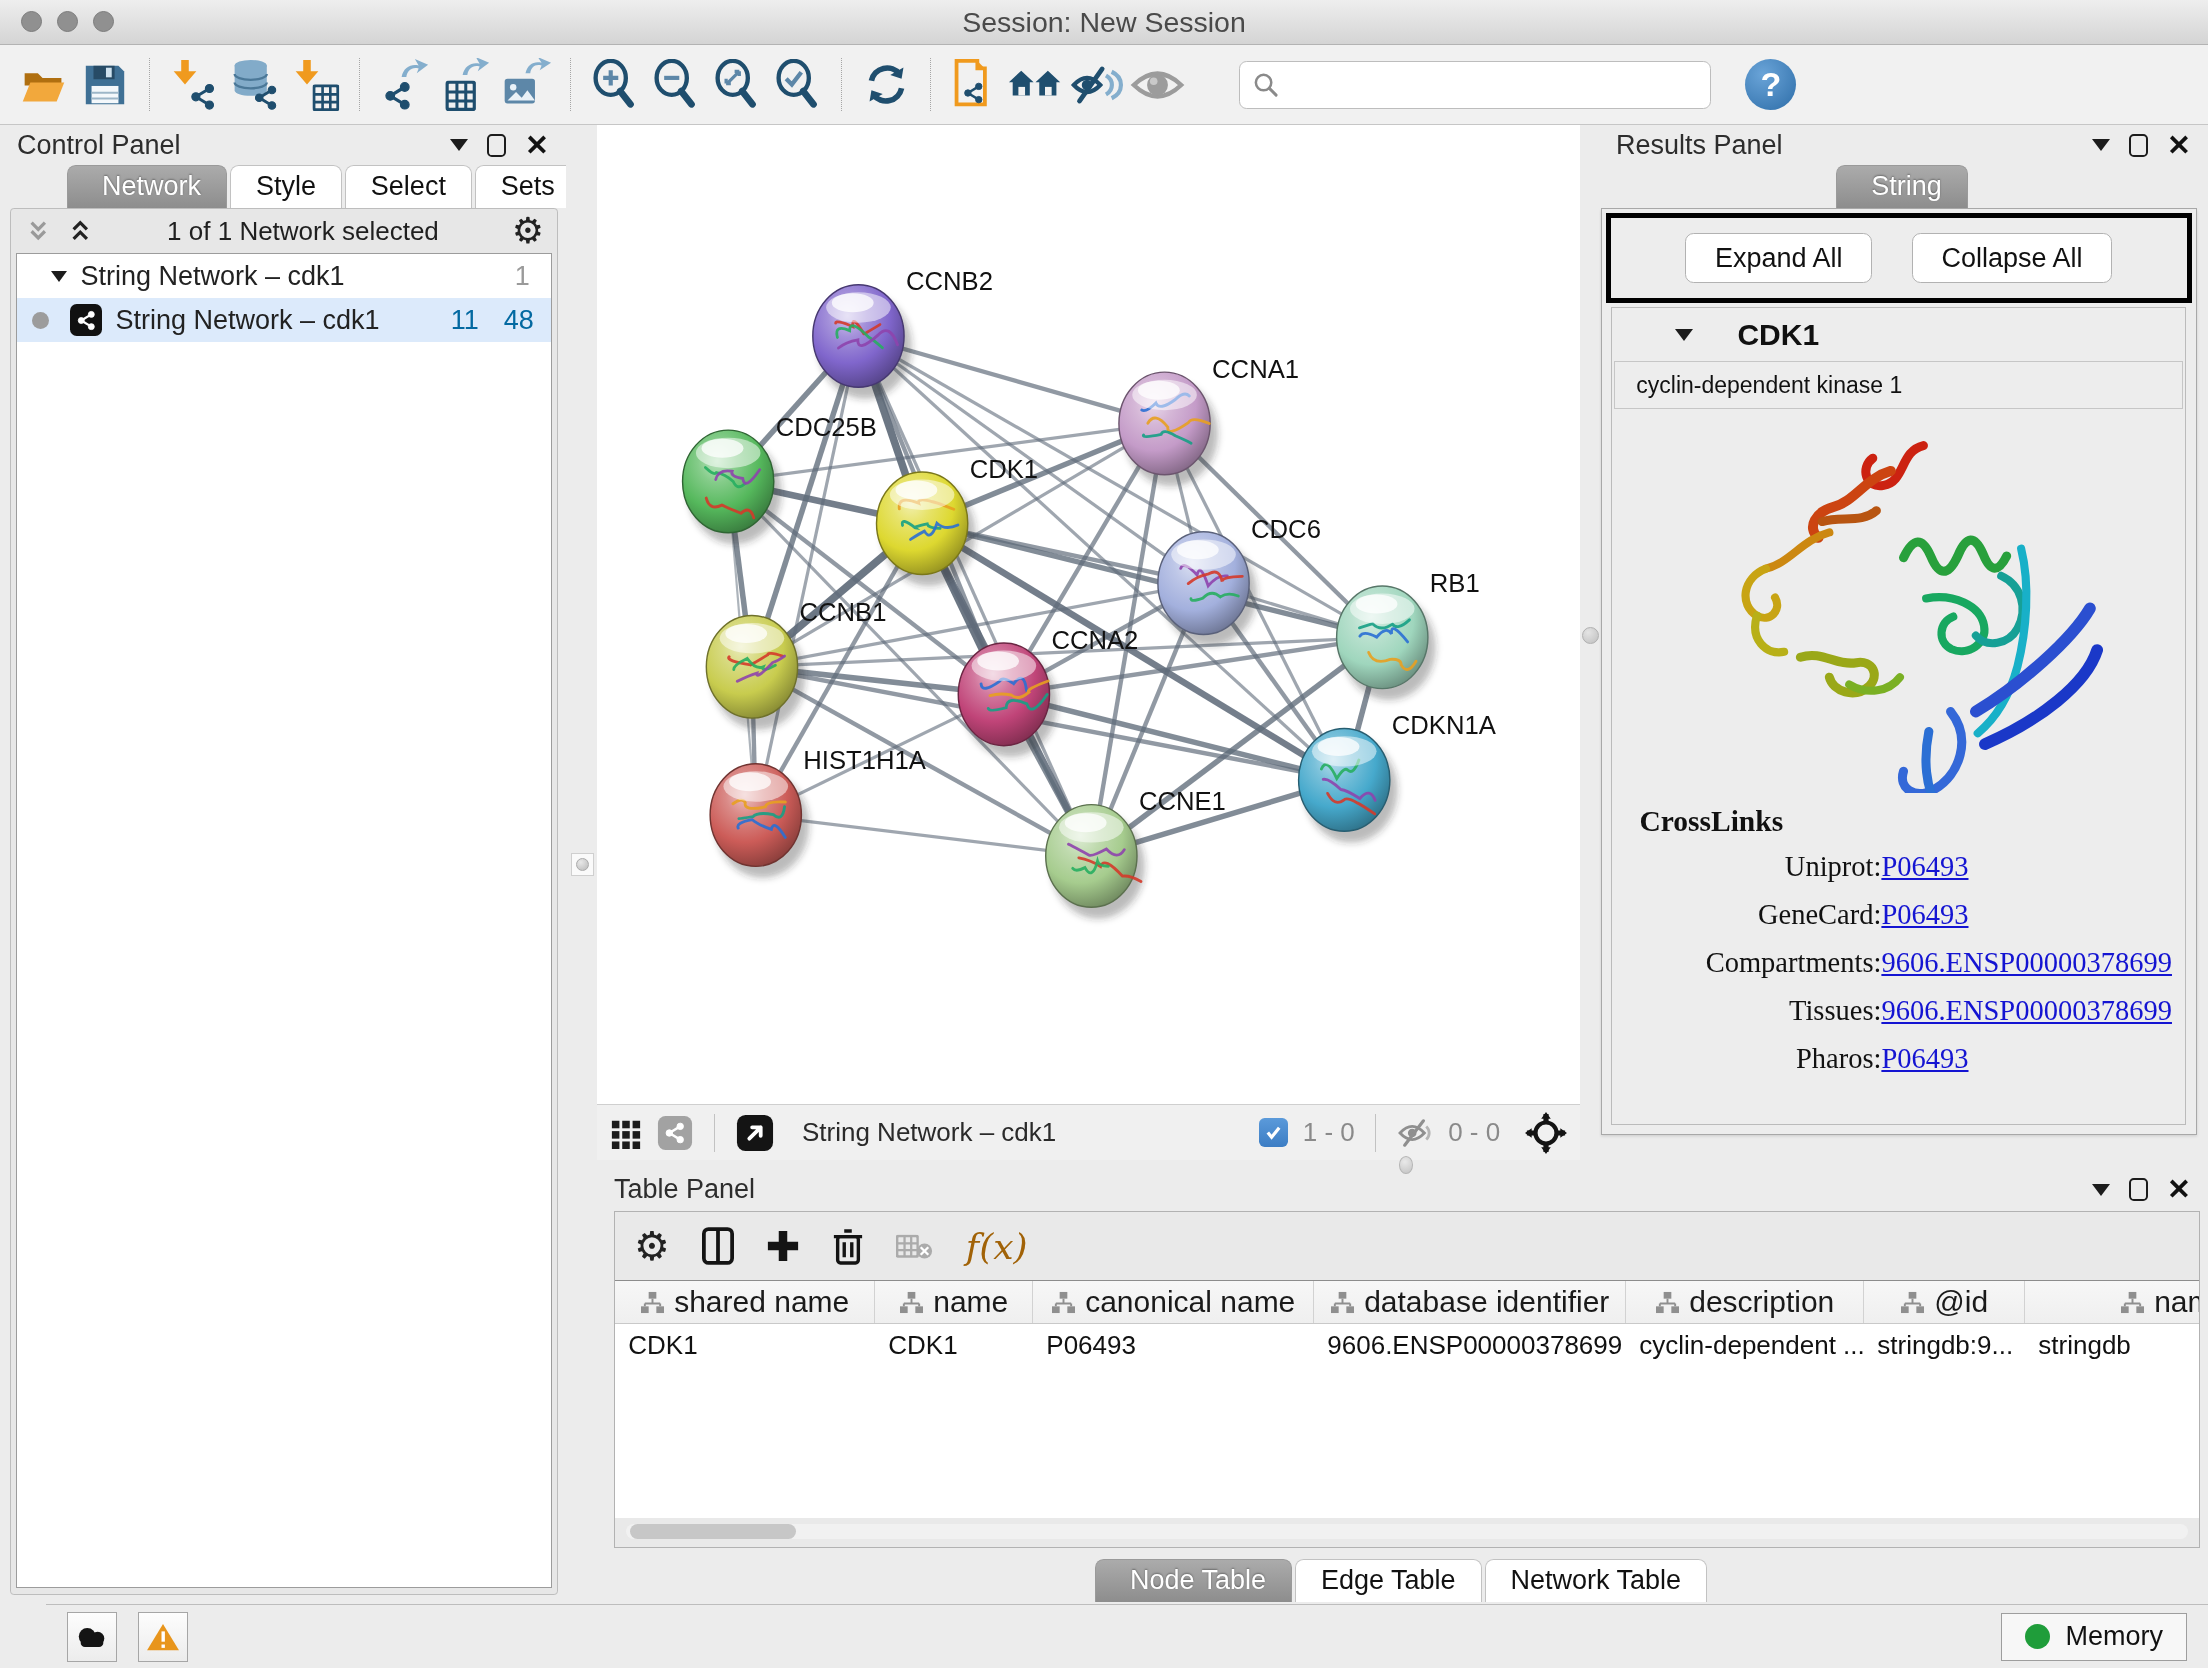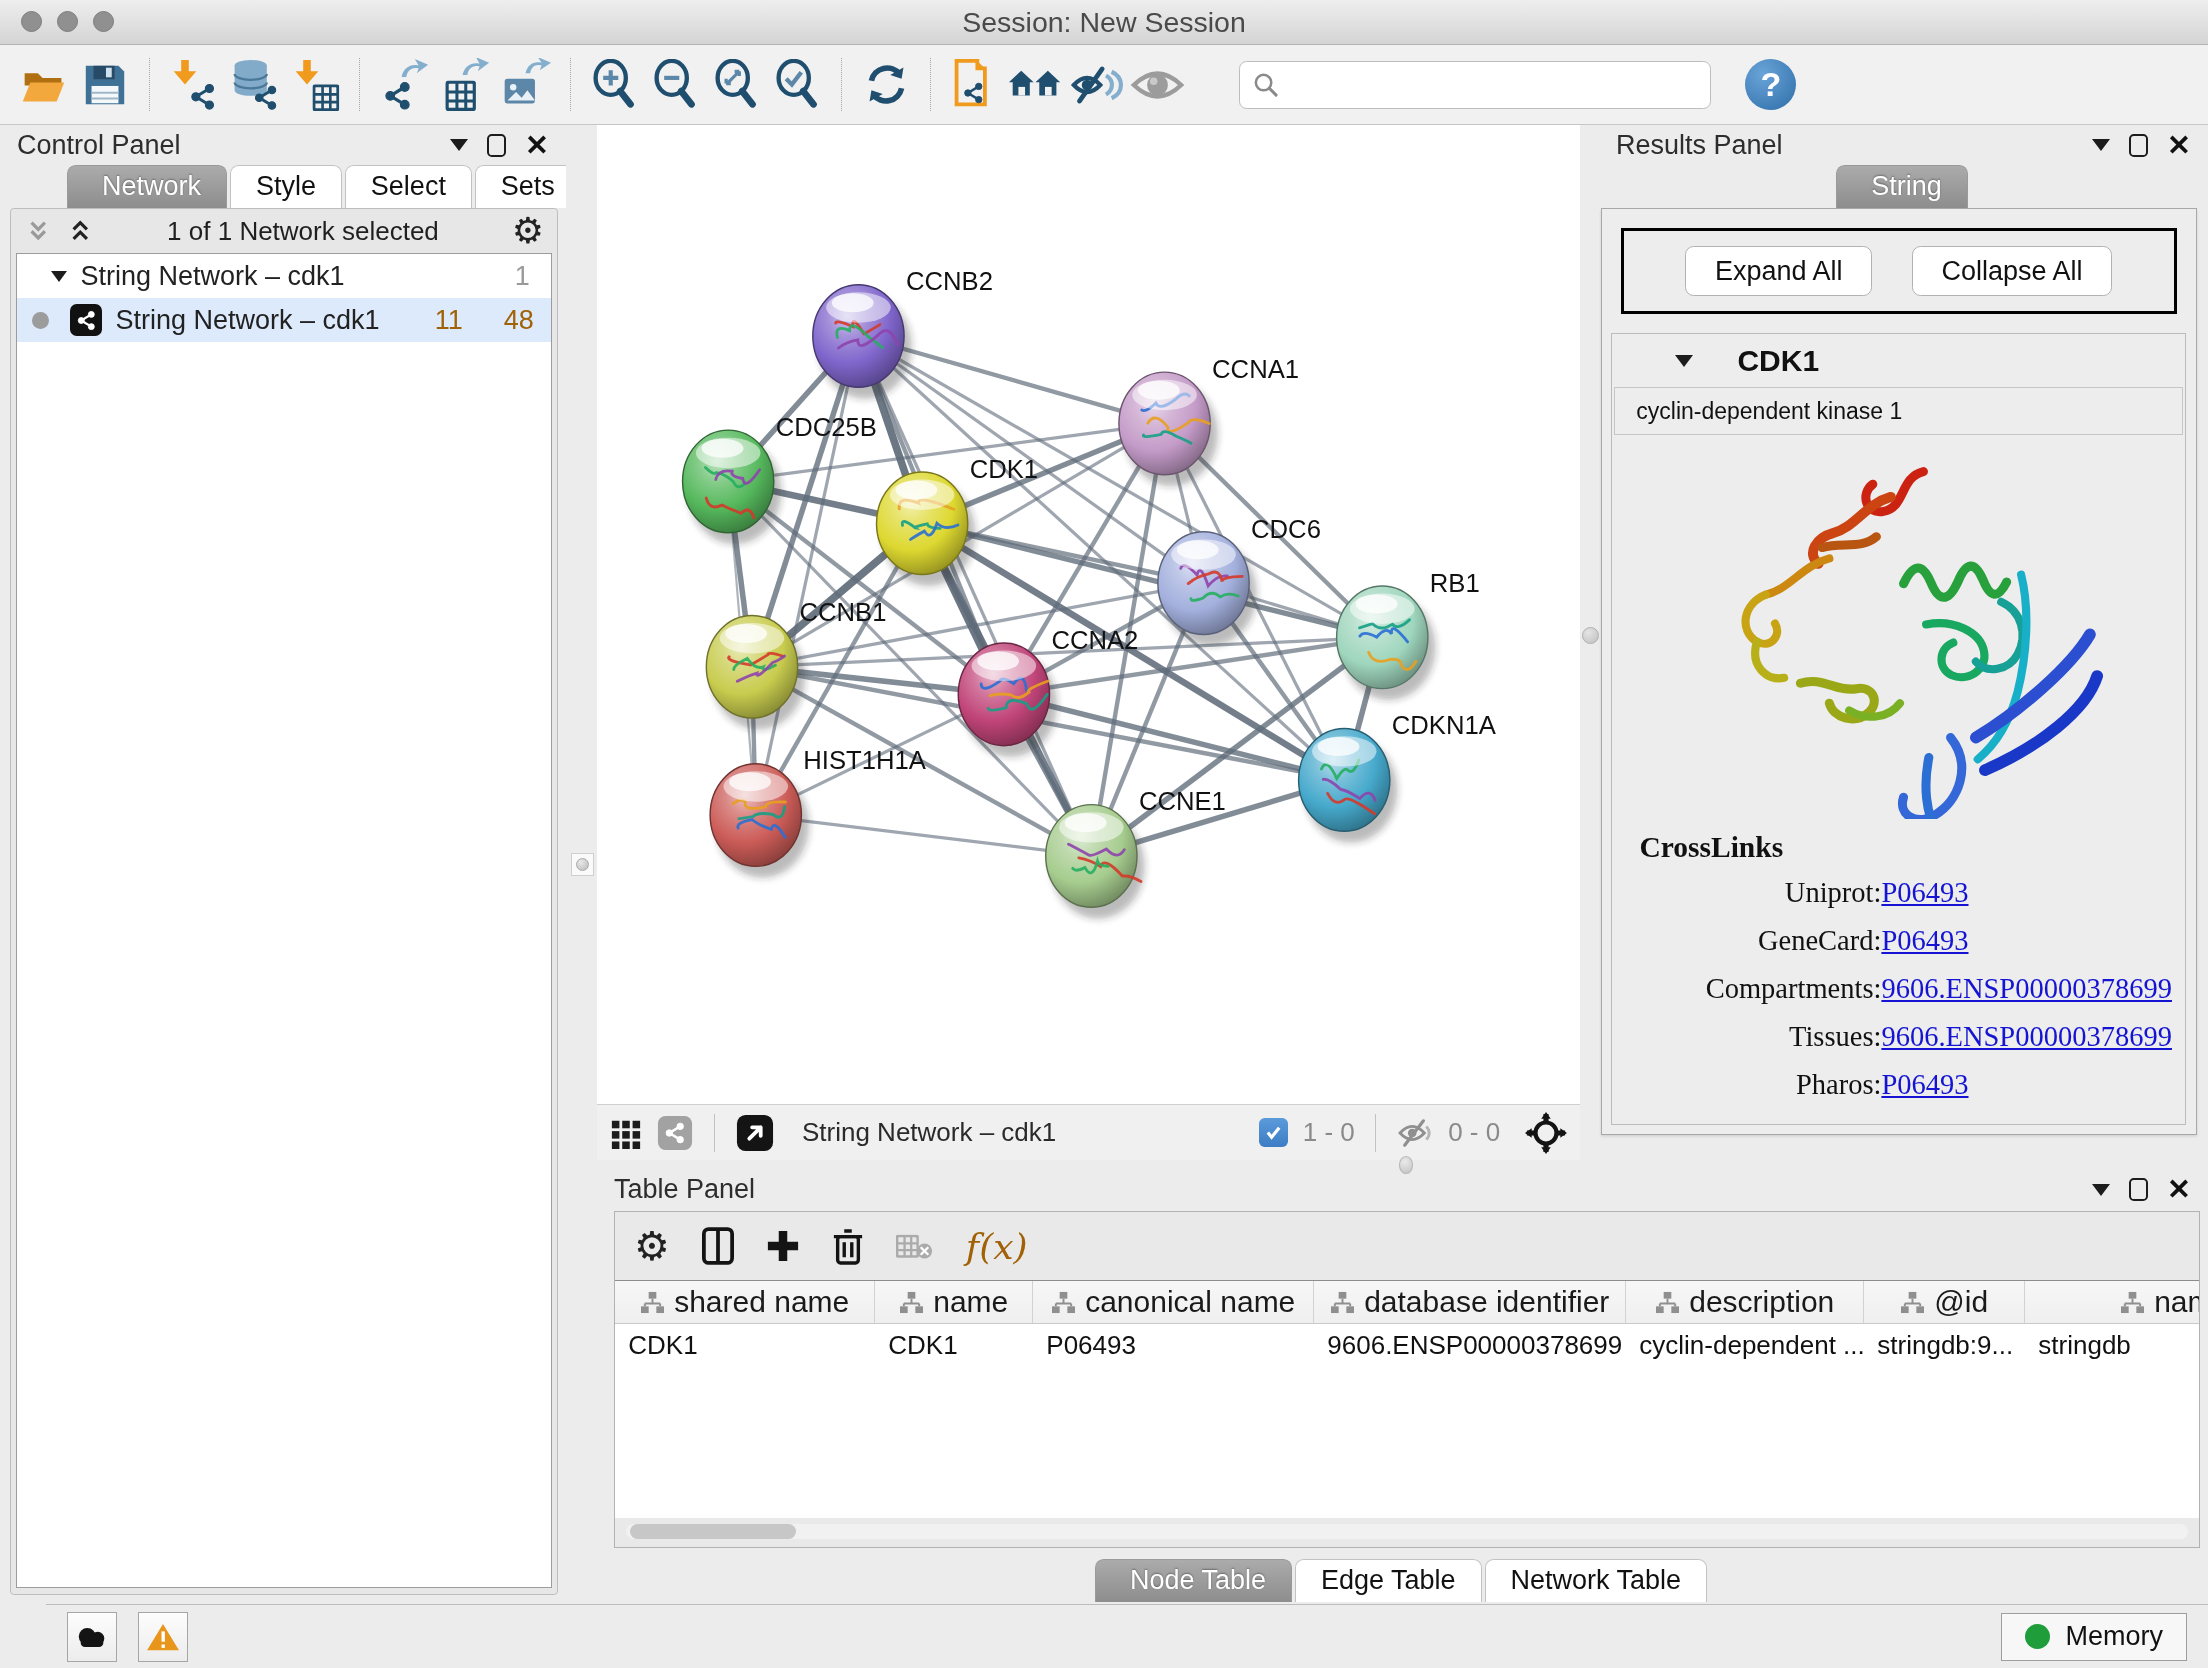--- a/index.html
+++ b/index.html
@@ -45,42 +45,42 @@
   .cp-header { height:44px; display:flex; align-items:center; padding:0 13.3px; font-size:26px; color:#1f1f1f; flex:0 0 auto;}
   .cp-header .mid { flex:1; text-align:center; }
   .gear { font-size:36px; color:#222; line-height:1;}
   .cp-list { background:#fff; border:1px solid #9c9c9c; flex:1; margin:0 5.7px 5.7px 5.7px; font-size:27px; overflow:hidden;}
   .tree-row { height:44px; display:flex; align-items:center; }
   .tree-row .cnt { color:#9a9a9a; margin-left:auto; padding-right:21px; }
   .tree-row.child { background:#dceafb; }
   .tw { width:0; height:0; border-left:8.6px solid transparent; border-right:8.6px solid transparent; border-top:11.4px solid #1c1c1c; margin:0 13.3px 0 34px;}
   .dot { width:17px; height:17px; border-radius:50%; background:#9c9c9c; margin:0 21px 0 15px;}
   .share-badge { width:32px; height:32px; border-radius:6.7px; background:#111; display:flex; align-items:center; justify-content:center; margin-right:13.3px;}
-  .nums { margin-left:auto; display:flex; gap:41px; padding-right:17px; color:#a16207;}
+  .nums { margin-left:auto; display:flex; gap:25px; padding-right:17px; color:#0369a1;}
 
   
   .right-area { flex:1; display:flex; flex-direction:column; min-width:0;}
   .top-row { height:1035px; display:flex; flex:0 0 auto; min-width:0;}
   .network-col { width:983px; flex:0 0 auto; display:flex; flex-direction:column; }
   .net-view { flex:1; background:#fff; position:relative; overflow:hidden;}
   .net-view svg { position:absolute; inset:0; }
   .view-toolbar { height:55px; background:#f0f0f0; border-top:1px solid #cfcfcf; display:flex; align-items:center; padding:0 13.3px; gap:15px; font-size:26px; color:#8a8a8a; flex:0 0 auto;}
   .vt-sep { width:0; height:38px; border-left:1px solid #c2c2c2; margin:0 5.7px;}
   .vt-label { color:#2a2a2a; margin:0 13.3px; flex:1;}
   .checkbox { width:28.5px; height:28.5px; border-radius:5.7px; background:linear-gradient(#5b9ada,#3c7dc4); display:flex; align-items:center; justify-content:center;}
   .h-split { height:9.5px; position:relative; flex:0 0 auto;}
   .h-split .pill { position:absolute; left:802px; top:-3.8px; width:12.4px; height:16px; border-radius:50%; background:radial-gradient(circle at 40% 30%, #e9e9e9, #c2c2c2); border:1px solid #b5b5b5;}
   .v-split2 { width:19px; background:#ececec; position:relative; flex:0 0 auto;}
   .v-split2 .knob2 { position:absolute; left:1.9px; top:502px; width:15px; height:15px; border-radius:50%; background:radial-gradient(circle at 35% 30%, #e4e4e4, #bfbfbf); border:1px solid #b0b0b0;}
 
   
   .results-panel { width:609px; flex:0 0 auto; display:flex; flex-direction:column; background:#ececec;}
   .rp-tabrow { display:flex; justify-content:center; flex:0 0 auto;}
   .rp-box { margin:0 11.4px 25px 1.9px; border:1px solid #a8a8a8; background:#ededed; flex:1; display:flex; flex-direction:column; min-height:0; box-shadow:0 1.9px 2.9px rgba(0,0,0,.12);}
-  .rp-actions { border:3px solid #000000; margin:19px; height:80px; display:flex; align-items:center; justify-content:center; gap:40px; flex:0 0 auto;}
+  .rp-actions { border:5px solid #000000; margin:4px; height:80px; display:flex; align-items:center; justify-content:center; gap:40px; flex:0 0 auto;}
   .rp-btn { height:48px; padding:0 28.5px; background:#fff; border:1px solid #b2b2b2; border-radius:8.6px; font-size:27px; display:flex; align-items:center; color:#111;}
   .rp-entry { border:1px solid #bbb; margin:0 9.5px 9.5px; flex:1; display:flex; flex-direction:column; min-height:0;}
   .rp-entry-head { height:53px; display:flex; align-items:center; flex:0 0 auto;}
   .rp-entry-head .tri-down { margin:0 44px 0 63px;}
   .rp-entry-name { font-size:30px; font-weight:bold; color:#111;}
   .rp-desc { border-top:1px solid #c6c6c6; border-bottom:1px solid #c6c6c6; padding:9.5px 21px; font-size:23px; color:#111; flex:0 0 auto; border-left:1px solid #c6c6c6; border-right:1px solid #c6c6c6; margin:0 1.9px;}
   .rp-image { height:388px; display:flex; align-items:center; justify-content:center; flex:0 0 auto;}
   .rp-cross { font-family:"Liberation Serif",serif; padding:7.6px 9.5px 0 27px; font-size:28.5px; color:#111;}
   .rp-cross h3 { margin:0 0 13.3px 0; font-size:29.5px; }
   .cl-row { display:flex; margin-bottom:16px;text-align:right; }

